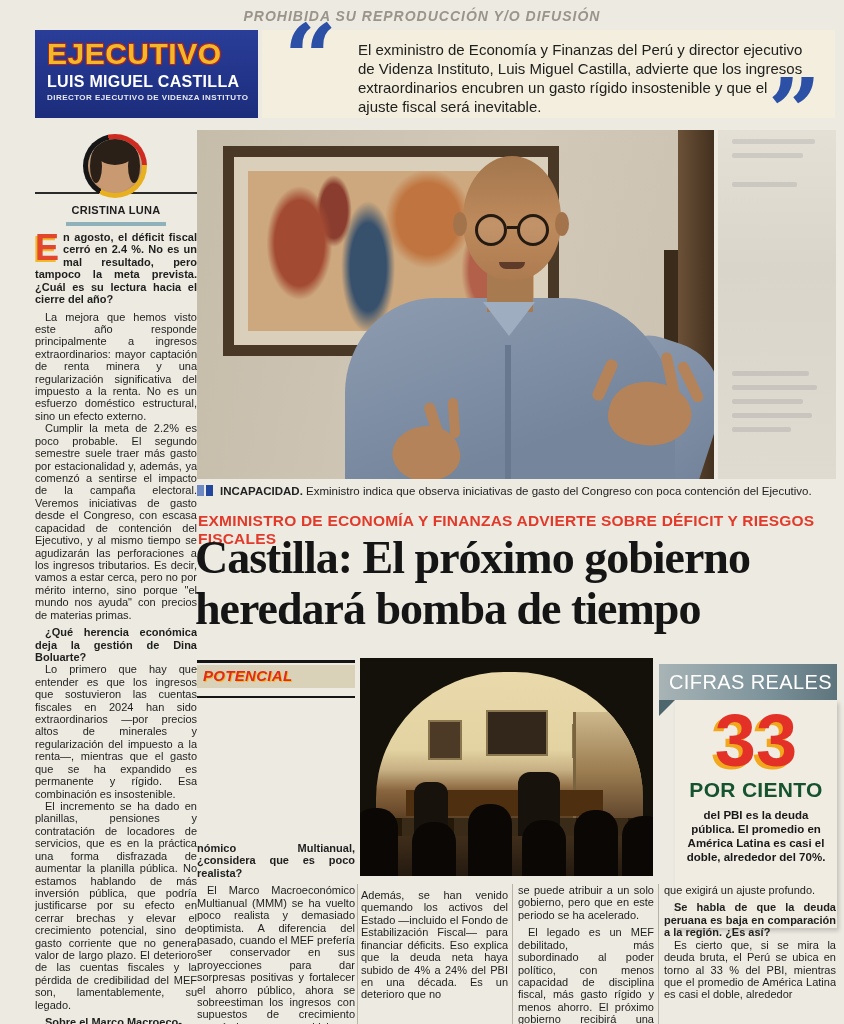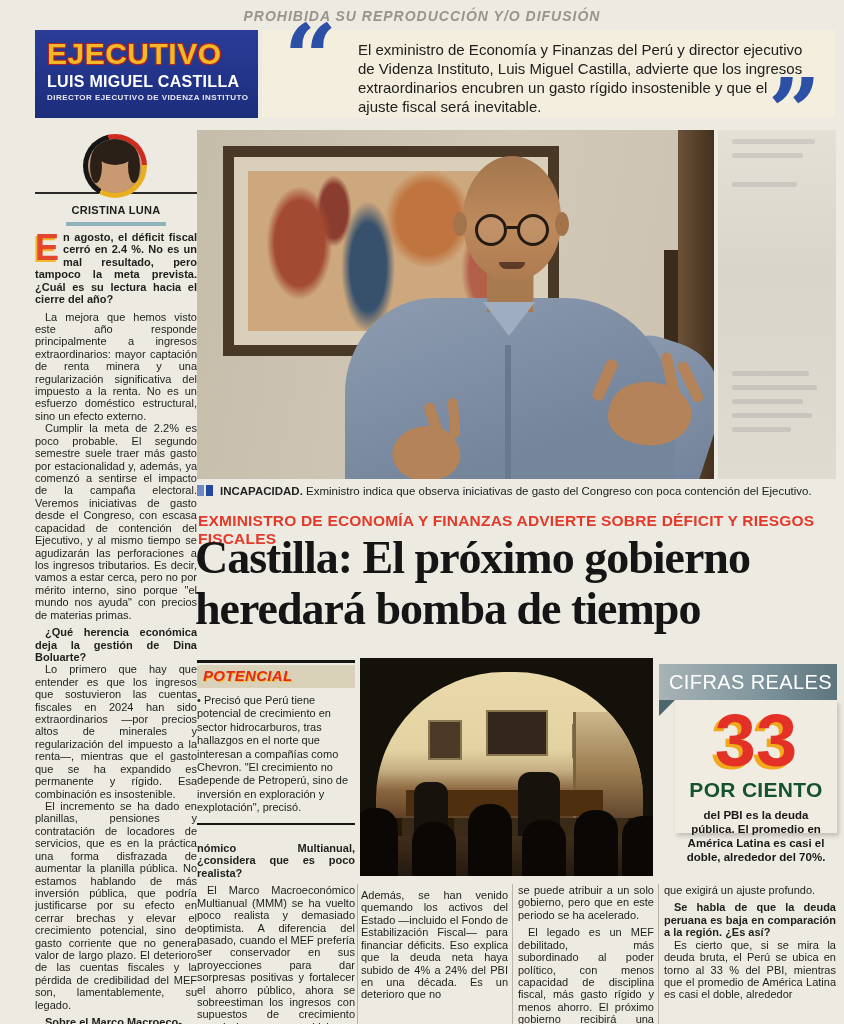--- a/index.html
+++ b/index.html
@@ -150,21 +150,21 @@
   .c-chair { position:absolute; bottom:-6px; width:44px; height:74px; border-radius:20px 20px 0 0; background:#0a0705; }
   .c-fig { position:absolute; border-radius:12px 12px 0 0; background:#17120c; }
 
   
   .cifras { position:absolute; left:659px; top:664px; width:178px; height:216px; }
   .cif-banner { position:relative; height:36px; background:linear-gradient(90deg,#a8b4b6 0%,#7d939b 60%,#5f757d 100%);
     display:flex; align-items:center; padding-left:10px; }
   .cif-title { font-size:20px; font-weight:normal; color:#fff; letter-spacing:.4px; }
   .cif-fold { position:absolute; left:0; top:36px; width:0; height:0;
     border-top:16px solid #4d666d; border-right:16px solid transparent; }
-  .cif-body { margin-left:16px; background:#f0ece2; height:133px; text-align:center;
+  .cif-body { margin-left:16px; background:#f0ece2; height:228px; text-align:center;
     box-shadow:2px 3px 4px rgba(0,0,0,.18); padding-top:2px; }
   .cif-number { font-size:74px; font-weight:900; color:#e43127; line-height:1.05;
     text-shadow:-4px 3px 0 #f2a81c; }
   .cif-unit { font-size:21px; font-weight:900; color:#14532d; letter-spacing:.3px; margin-top:-2px; }
   .cif-desc { margin:6px 8px 0 8px; font-size:11.5px; font-weight:bold; line-height:1.22; color:#181818; }
 </style>
 </head>
 <body>
 
 <div id="page">
@@ -254,21 +254,20 @@
   <div class="headline">
     <div>Castilla: El próximo gobierno</div>
     <div>heredará bomba de tiempo</div>
   </div>
 
   <div class="potencial">
     <div class="pot-rule"></div>
     <div class="pot-label-bar">
       <span class="pot-label">POTENCIAL</span>
     </div>
-    <div class="pot-text">• Precisó que Perú tiene potencial de crecimiento en sector hidrocarburos, tras hallazgos en el norte que interesan a compañías como Chevron. "El crecimiento no depende de Petroperú, sino de inversión en exploración y explotación", precisó.</div>
     <div class="pot-rule" style="margin-top:8px; height:2px;"></div>
   </div>
 
   <div id="col2" class="col">
     <p class="bq">nómico Multianual, ¿considera que es poco realista?</p>
     <p class="sp">El Marco Macroeconómico Multianual (MMM) se ha vuelto poco realista y demasiado optimista. A diferencia del pasado, cuando el MEF prefería ser conservador en sus proyecciones para dar sorpresas positivas y fortalecer el ahorro público, ahora se sobreestiman los ingresos con supuestos de crecimiento económico muy ambiciosos. Eso da la apariencia de un manejo prolijo, pero en realidad ha ser-</p>
   </div>
 
   <div class="congress">
     <div class="c-arch">

